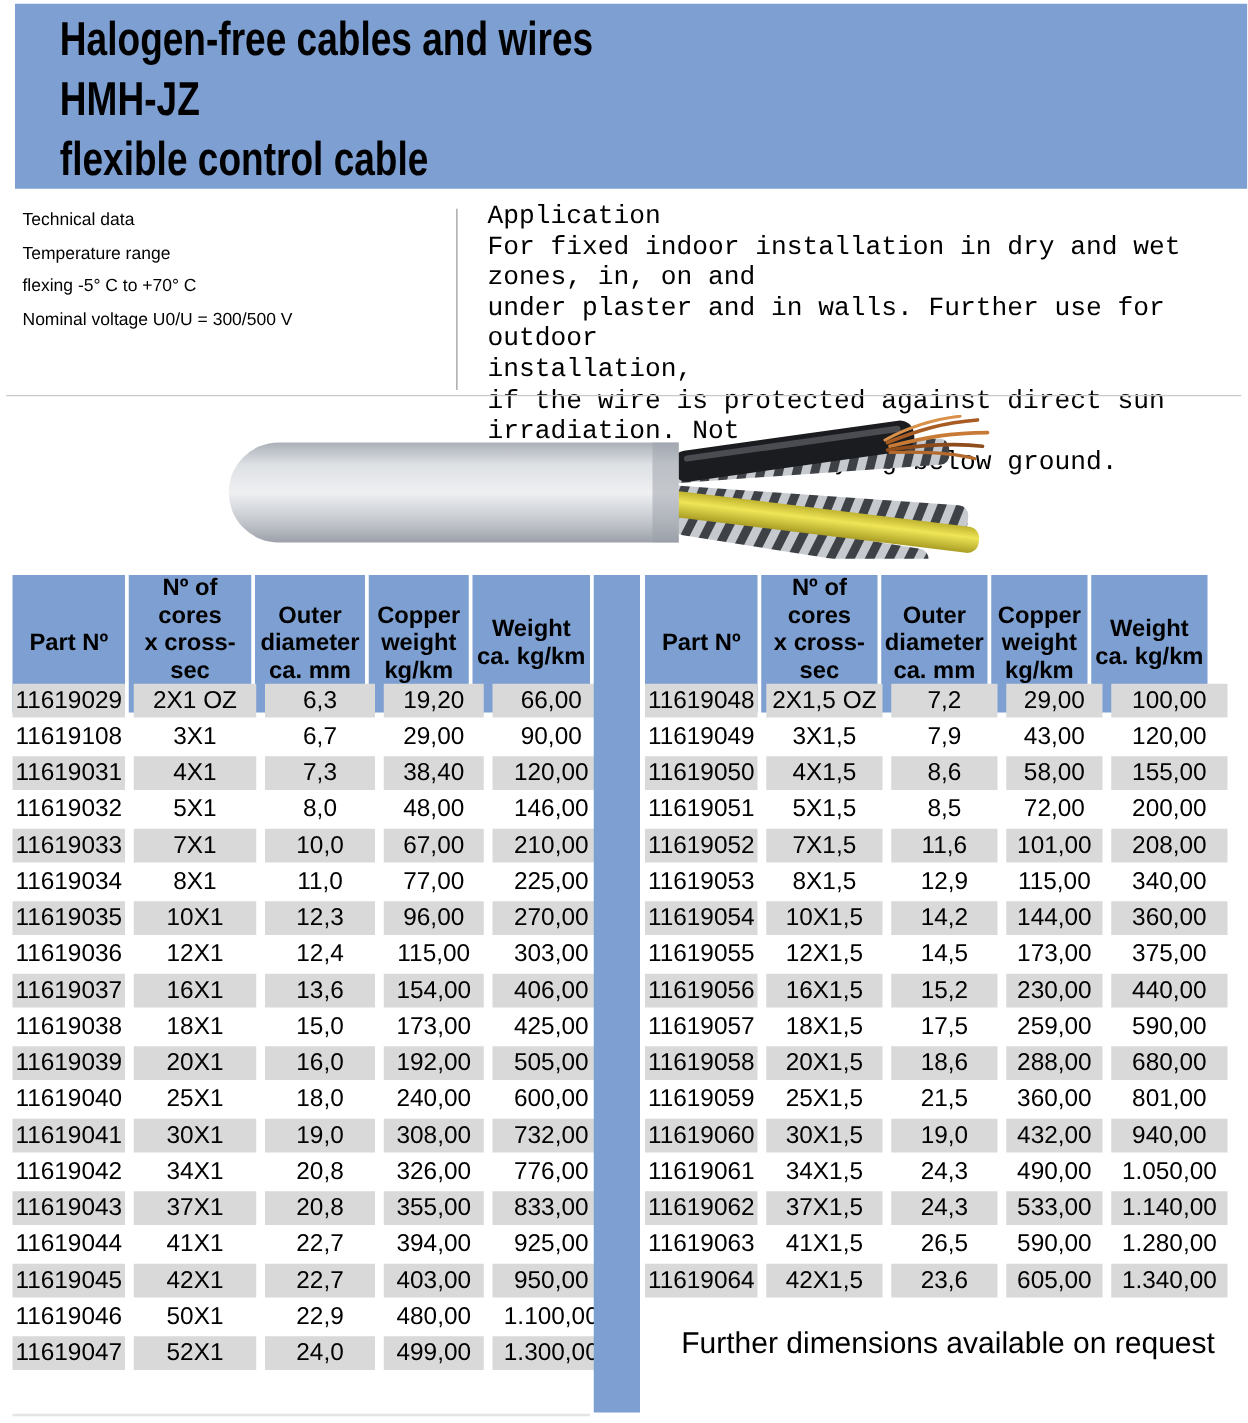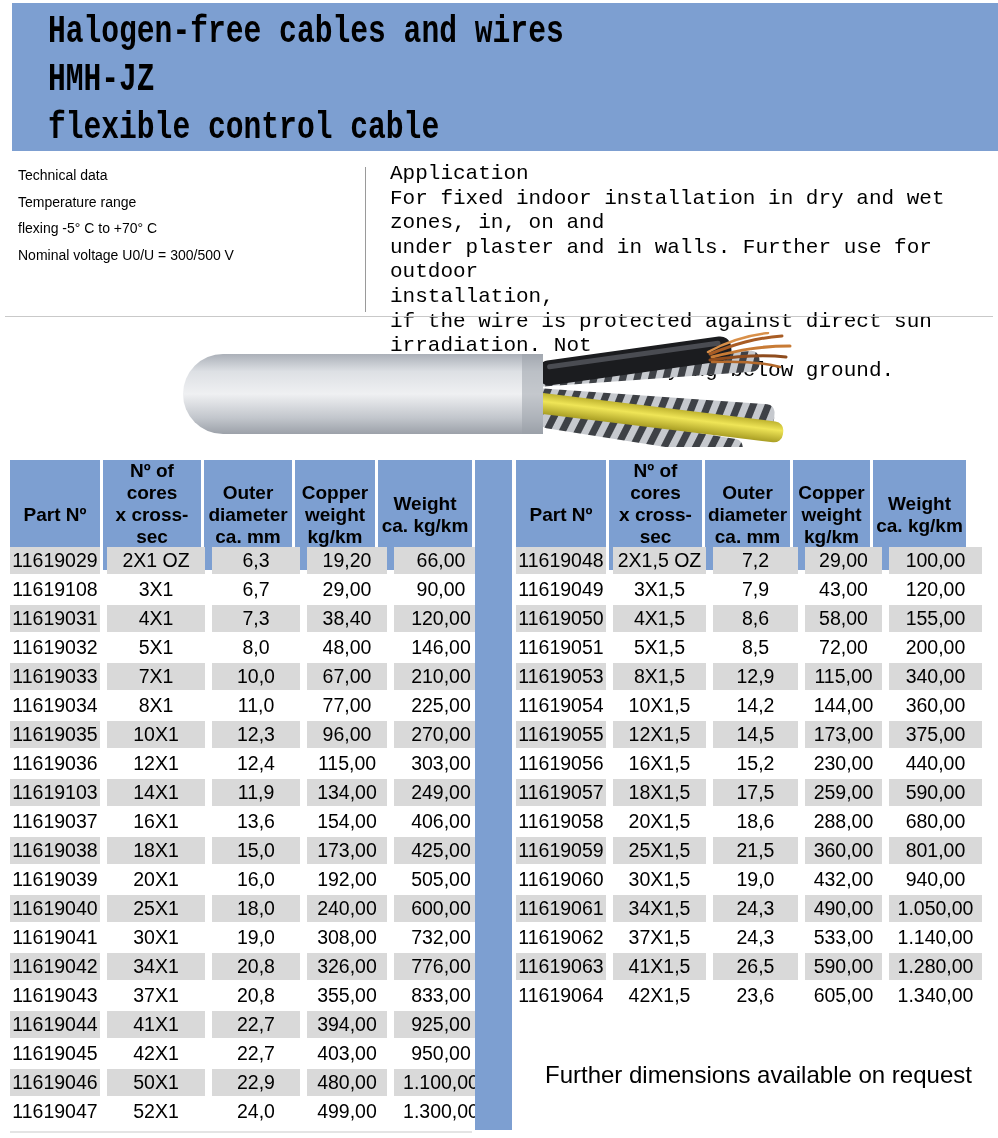--- a/index.html
+++ b/index.html
@@ -4,21 +4,21 @@
 <style>
   :root{
     --blue:#7D9FD1;
     --gray:#D9D9D9;
   }
   html,body{margin:0;padding:0;background:#fff;}
   body{font-family:"Liberation Sans", sans-serif; color:#000;}
   .page{position:relative;width:998px;height:1138px;background:#fff;overflow:hidden;}
 
   
-  .title-band{position:absolute;left:12px;top:3px;width:986px;height:148px;background:var(--blue);font-family:Liberation Mono, monospace;}
+  .title-band{position:absolute;left:12px;top:3px;width:986px;height:148px;background:var(--blue);}
   .title{padding:5px 0 0 46px;font-weight:bold;font-size:38px;line-height:48px;
          transform:scaleX(0.78);transform-origin:left top;white-space:nowrap;letter-spacing:0;}
 
   
   .info-tech{position:absolute;left:18px;top:162px;width:340px;font-size:14px;line-height:26.5px;}
   .info-divider{position:absolute;left:365px;top:167px;width:1px;height:145px;background:#9a9a9a;}
   .info-app{position:absolute;left:390px;top:162px;width:600px;font-size:21px;line-height:24.6px;font-family:Liberation Mono, monospace;}
   .rule{position:absolute;left:5px;top:316px;width:988px;height:1px;background:#c9c9c9;}
 
   
@@ -194,27 +194,20 @@
             <div class="cell">270,00</div>
           </div>
           <div class="trow">
             <div class="cell">11619036</div>
             <div class="cell">12X1</div>
             <div class="cell">12,4</div>
             <div class="cell">115,00</div>
             <div class="cell">303,00</div>
           </div>
           <div class="trow">
-            <div class="cell">11619103</div>
-            <div class="cell">14X1</div>
-            <div class="cell">11,9</div>
-            <div class="cell">134,00</div>
-            <div class="cell">249,00</div>
-          </div>
-          <div class="trow">
             <div class="cell">11619037</div>
             <div class="cell">16X1</div>
             <div class="cell">13,6</div>
             <div class="cell">154,00</div>
             <div class="cell">406,00</div>
           </div>
           <div class="trow">
             <div class="cell">11619038</div>
             <div class="cell">18X1</div>
             <div class="cell">15,0</div>
@@ -337,20 +330,27 @@
             <div class="cell">155,00</div>
           </div>
           <div class="trow">
             <div class="cell">11619051</div>
             <div class="cell">5X1,5</div>
             <div class="cell">8,5</div>
             <div class="cell">72,00</div>
             <div class="cell">200,00</div>
           </div>
           <div class="trow">
+            <div class="cell">11619052</div>
+            <div class="cell">7X1,5</div>
+            <div class="cell">11,6</div>
+            <div class="cell">101,00</div>
+            <div class="cell">208,00</div>
+          </div>
+          <div class="trow">
             <div class="cell">11619053</div>
             <div class="cell">8X1,5</div>
             <div class="cell">12,9</div>
             <div class="cell">115,00</div>
             <div class="cell">340,00</div>
           </div>
           <div class="trow">
             <div class="cell">11619054</div>
             <div class="cell">10X1,5</div>
             <div class="cell">14,2</div>

